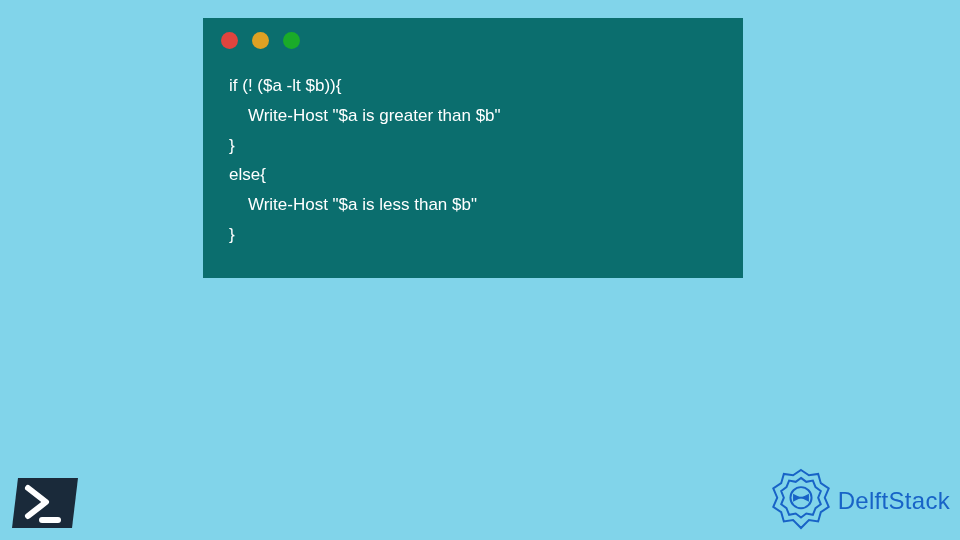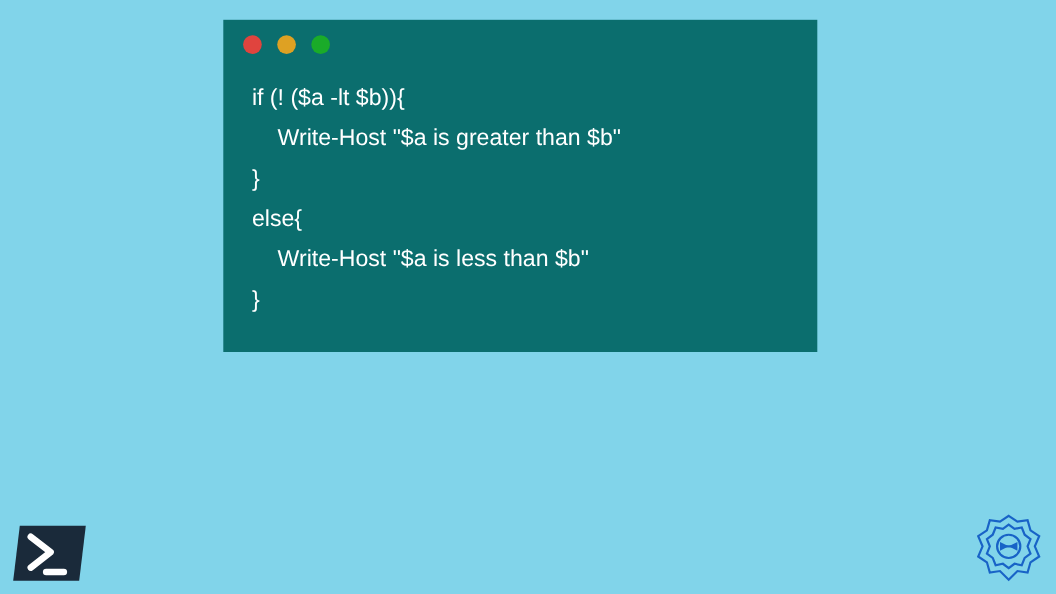--- a/index.html
+++ b/index.html
@@ -30,21 +30,21 @@
     height: 17px;
     border-radius: 50%;
   }
   .dot-red { background: #e0443e; }
   .dot-yellow { background: #dea123; }
   .dot-green { background: #1aab29; }
   .code {
     padding: 16px 26px 4px 26px;
     color: #ffffff;
     font-family: Arial, Helvetica, sans-serif;
-    font-size: 21px;
+    font-size: 17px;
     line-height: 1.75;
     white-space: pre;
   }
   .ps-icon {
     position: absolute;
     left: 10px;
     bottom: 10px;
     width: 70px;
     height: 54px;
   }
@@ -99,13 +99,14 @@
         <polygon points="50,18 58,24 68,22 72,32 80,38 76,48 80,58 72,64 68,74 58,72 50,78 42,72 32,74 28,64 20,58 24,48 20,38 28,32 32,22 42,24"></polygon>
         <circle cx="50" cy="48" r="16"></circle>
       </g>
       <g fill="#1863c7">
         <path d="M38 42 L50 48 L38 54 Z"></path>
         <path d="M62 42 L50 48 L62 54 Z"></path>
         <line x1="44" y1="48" x2="56" y2="48" stroke="#1863c7" stroke-width="3"></line>
       </g>
     </svg>
   </span>
+  <span class="brand-text">DelftStack</span>
 </div>
 
 </body></html>

